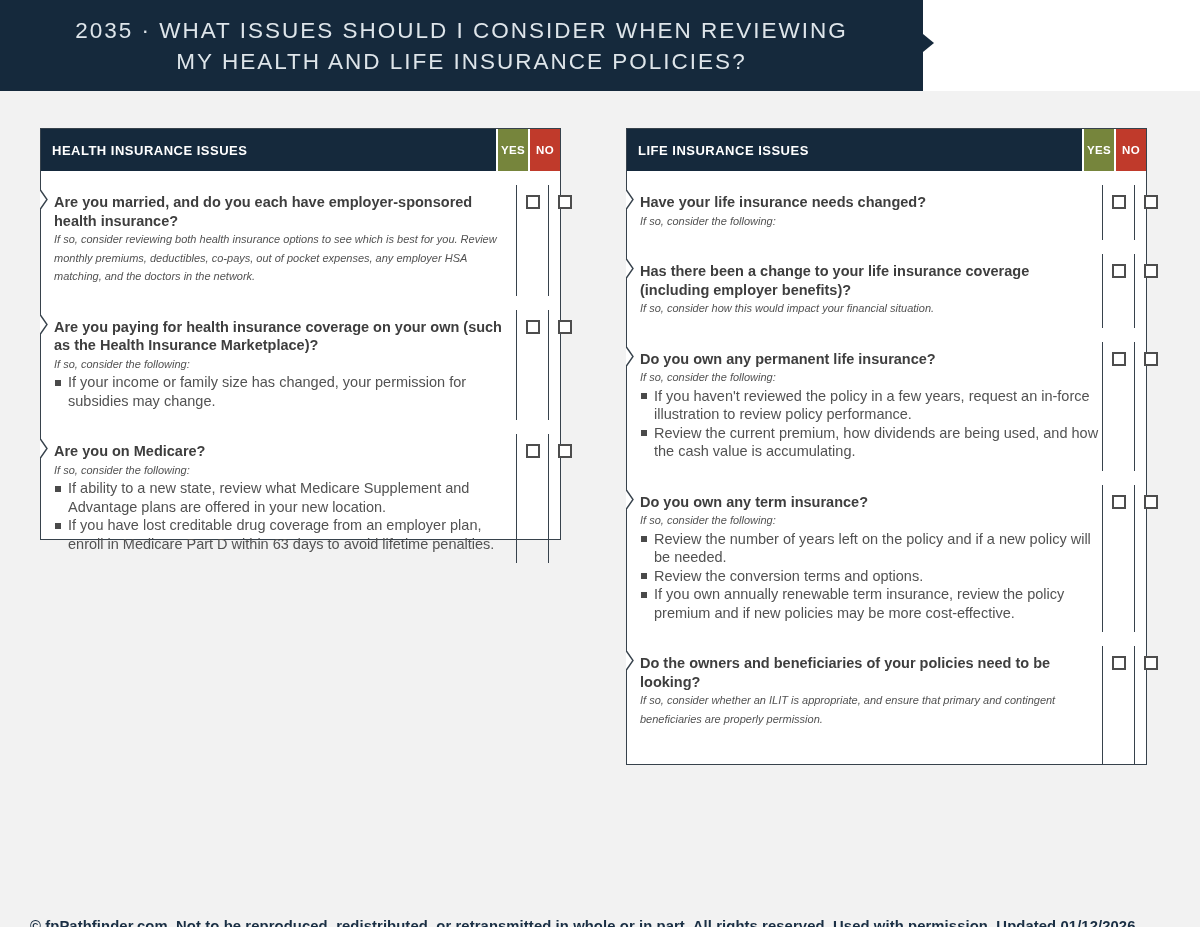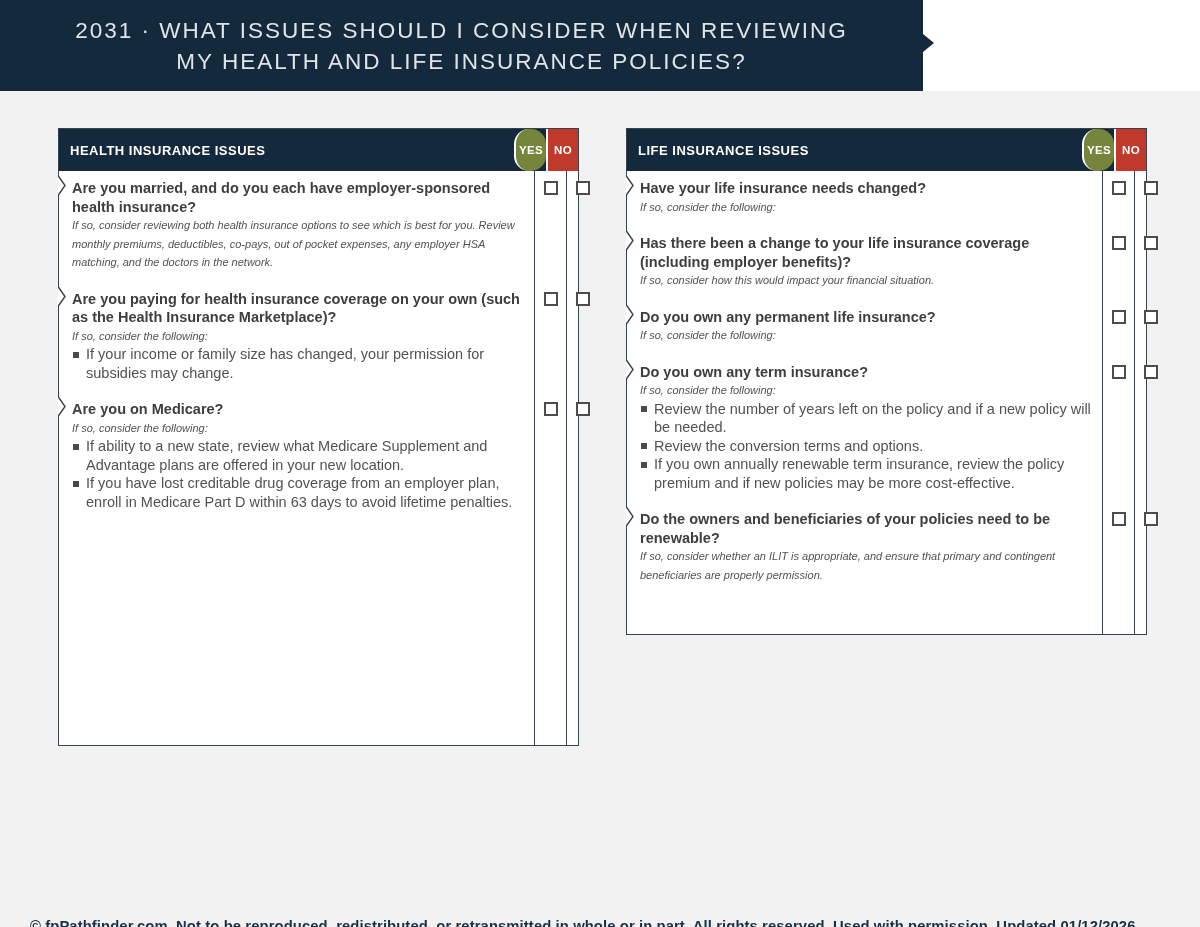--- a/index.html
+++ b/index.html
@@ -33,39 +33,39 @@
     position:absolute;top:34px;left:923px;width:0;height:0;
     border-top:9px solid transparent;border-bottom:9px solid transparent;
     border-left:11px solid var(--navy);
   }
   
   .issue-table{
     position:absolute;top:128px;width:521px;background:#FFFFFF;
     border:1.5px solid var(--border);
     display:flex;flex-direction:column;
   }
-  .table-health{left:58px;height:618px;}
-  .table-life{left:626px;height:507px;}
+  .table-health{left:40px;height:412px;}
+  .table-life{left:626px;height:637px;}
   .thead{
     display:grid;grid-template-columns:1fr 32px 32px;height:42px;flex:0 0 42px;
     background:var(--navy);
   }
   .thead-title{
     color:#FFFFFF;font-weight:bold;font-size:13px;letter-spacing:.5px;
     display:flex;align-items:center;padding-left:11px;
   }
   .thead-yes,.thead-no{
     color:#FFFFFF;font-weight:bold;font-size:11.5px;letter-spacing:.3px;
     display:flex;align-items:center;justify-content:center;
     border-left:2px solid #FFFFFF;
   }
-  .thead-yes{background:var(--olive);border-radius:15px;}
+  .thead-yes{background:var(--olive);}
   .thead-no{background:var(--red);}
   .rows{flex:1;display:flex;flex-direction:column;}
-  .row{display:grid;grid-template-columns:1fr 32px 32px;position:relative;}
+  .row{display:grid;grid-template-columns:1fr 32px 32px;position:relative;margin-top:14px;}
   .row:last-child{flex:1;}
   .q-cell{padding:8px 0 10px 13px;}
   .q-inner{width:462px;position:relative;z-index:2;}
   .q-title{
     font-weight:bold;color:var(--q-text);font-size:14.5px;line-height:18.5px;
   }
   .q-body{color:var(--body-text);font-size:11px;line-height:18.5px;font-style:italic;}
   .bullets{margin:0;}
   .bullet{
     position:relative;padding-left:14px;
@@ -90,21 +90,21 @@
     color:var(--footer);font-size:14.8px;font-weight:600;letter-spacing:.1px;
     white-space:nowrap;
   }
 </style>
 </head>
 <body>
 
 <div class="top-white"></div>
 
 <div class="banner">
-  <div class="banner-line">2031 · WHAT ISSUES SHOULD I CONSIDER WHEN REVIEWING</div>
+  <div class="banner-line">2035 · WHAT ISSUES SHOULD I CONSIDER WHEN REVIEWING</div>
   <div class="banner-line">MY HEALTH AND LIFE INSURANCE POLICIES?</div>
 </div>
 <div class="banner-arrow"></div>
 
 <div class="issue-table table-health">
   <div class="thead">
     <div class="thead-title">HEALTH INSURANCE ISSUES</div>
     <div class="thead-yes">YES</div>
     <div class="thead-no">NO</div>
   </div>
@@ -218,20 +218,24 @@
   </div>
 
   <div class="row">
     <svg class="chevron" width="9" height="21" viewBox="0 0 9 21">
       <path d="M0 0.5 L7 10.5 L0 20.5" fill="#FFFFFF" stroke="#37424C" stroke-width="1.4"></path>
     </svg>
     <div class="q-cell">
       <div class="q-inner">
         <div class="q-title">Do you own any permanent life insurance?</div>
         <div class="q-body">If so, consider the following:</div>
+        <div class="bullets">
+              <div class="bullet">If you haven't reviewed the policy in a few years, request an in-force illustration to review policy performance.</div>
+              <div class="bullet">Review the current premium, how dividends are being used, and how the cash value is accumulating.</div>
+            </div>
       </div>
     </div>
     <div class="yn-cell">
       <div class="checkbox"></div>
     </div>
     <div class="yn-cell">
       <div class="checkbox"></div>
     </div>
   </div>
 
@@ -257,21 +261,21 @@
       <div class="checkbox"></div>
     </div>
   </div>
 
   <div class="row">
     <svg class="chevron" width="9" height="21" viewBox="0 0 9 21">
       <path d="M0 0.5 L7 10.5 L0 20.5" fill="#FFFFFF" stroke="#37424C" stroke-width="1.4"></path>
     </svg>
     <div class="q-cell">
       <div class="q-inner">
-        <div class="q-title">Do the owners and beneficiaries of your policies need to be renewable?</div>
+        <div class="q-title">Do the owners and beneficiaries of your policies need to be looking?</div>
         <div class="q-body">If so, consider whether an ILIT is appropriate, and ensure that primary and contingent beneficiaries are properly permission.</div>
         <div class="bullets"></div>
       </div>
     </div>
     <div class="yn-cell">
       <div class="checkbox"></div>
     </div>
     <div class="yn-cell">
       <div class="checkbox"></div>
     </div>

